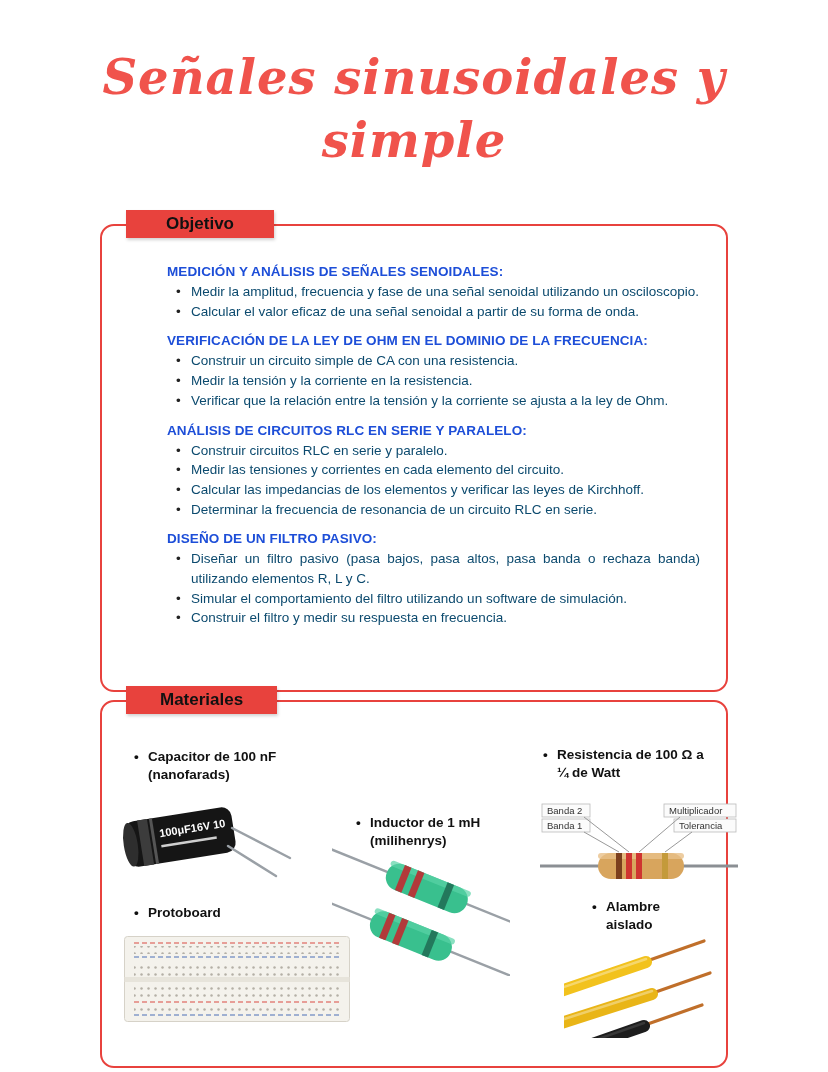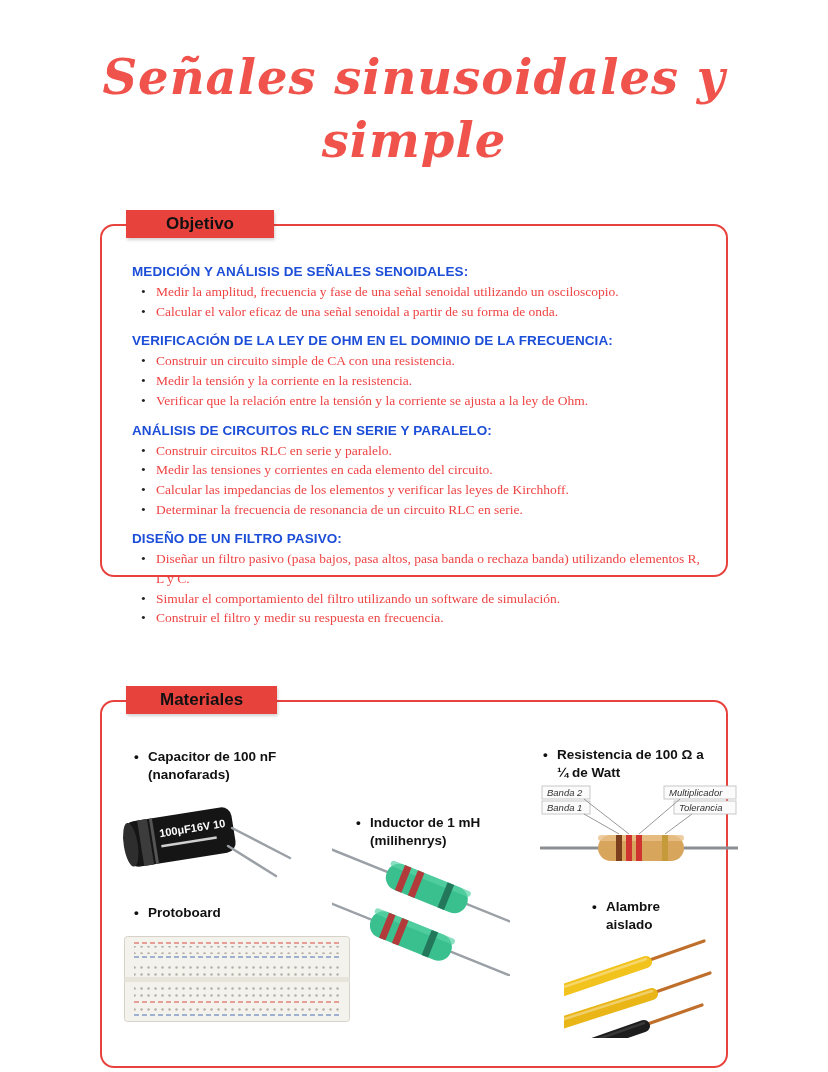--- a/index.html
+++ b/index.html
@@ -10,51 +10,51 @@
 
   
   .title { position:absolute; top:38px; left:0; width:100%; text-align:center;
            font-family:"DejaVu Serif", serif; font-style:italic; font-weight:bold;
            color:#f0534c; font-size:48px; line-height:1.32; letter-spacing:1px; }
   .title-line { display:block; }
 
   
   .panel { position:absolute; left:100px; width:628px; background:#fff;
            border:2.5px solid #e8423d; border-radius:14px; }
-  .objetivo-panel { top:216px; height:353px; }
+  .objetivo-panel { top:216px; height:468px;padding-left:35px; }
   .materiales-panel { top:692px; height:368px; }
 
   .panel-label { position:absolute; top:-16px; left:24px; background:#e8423d; color:#111;
                  font-weight:bold; font-size:17px; padding:4px 34px; min-width:148px;
                  text-align:center; box-shadow:1px 2px 3px rgba(0,0,0,0.18); }
 
   
   .panel-body { padding:38px 26px 0 30px; }
   .section { margin-bottom:12px; }
   .sec-heading { color:#1d4ed8; font-weight:bold; font-size:13.5px; margin-bottom:3px; letter-spacing:0.1px; }
   .bullets { list-style:none; }
-  .bullets li { position:relative; padding-left:24px; font-size:13.5px; line-height:1.46; color:#ef4444;font-family:Liberation Serif, serif; }
+  .bullets li { position:relative; padding-left:24px; font-size:13.5px; line-height:1.46; color:#0c4a6e; }
   .bullets li::before { content:"•"; position:absolute; left:9px; top:0; color:#222; }
   .justify li { text-align:justify; }
 
   
   .mat-item { position:absolute; font-weight:bold; font-size:13.5px; line-height:1.35; color:#111;
               padding-left:18px; }
   .mat-item::before { content:"•"; position:absolute; left:4px; top:0; }
   .mi-capacitor  { left:28px;  top:46px;  width:150px; }
   .mi-protoboard { left:28px;  top:202px; width:150px; }
   .mi-inductor   { left:250px; top:112px; width:150px; }
   .mi-resist     { left:437px; top:44px;  width:175px; }
   .mi-alambre    { left:486px; top:196px; width:100px; }
 
   .mat-img { position:absolute; }
   .img-capacitor  { left:16px;  top:90px;  width:180px; height:100px; }
   .img-protoboard { left:22px;  top:234px; width:226px; height:86px; }
   .img-inductor   { left:230px; top:146px; width:178px; height:128px; }
-  .img-resistor   { left:438px; top:82px;  width:198px; height:88px;font-style:italic; }
+  .img-resistor   { left:438px; top:100px;  width:198px; height:88px; }
   .img-wires      { left:462px; top:232px; width:152px; height:104px; }
   .mat-img svg { display:block; width:100%; height:100%; }
 </style>
 </head>
 <body>
 
 <div class="page">
 
   <h1 class="title">
     <span class="title-line">Señales sinusoidales y</span>

